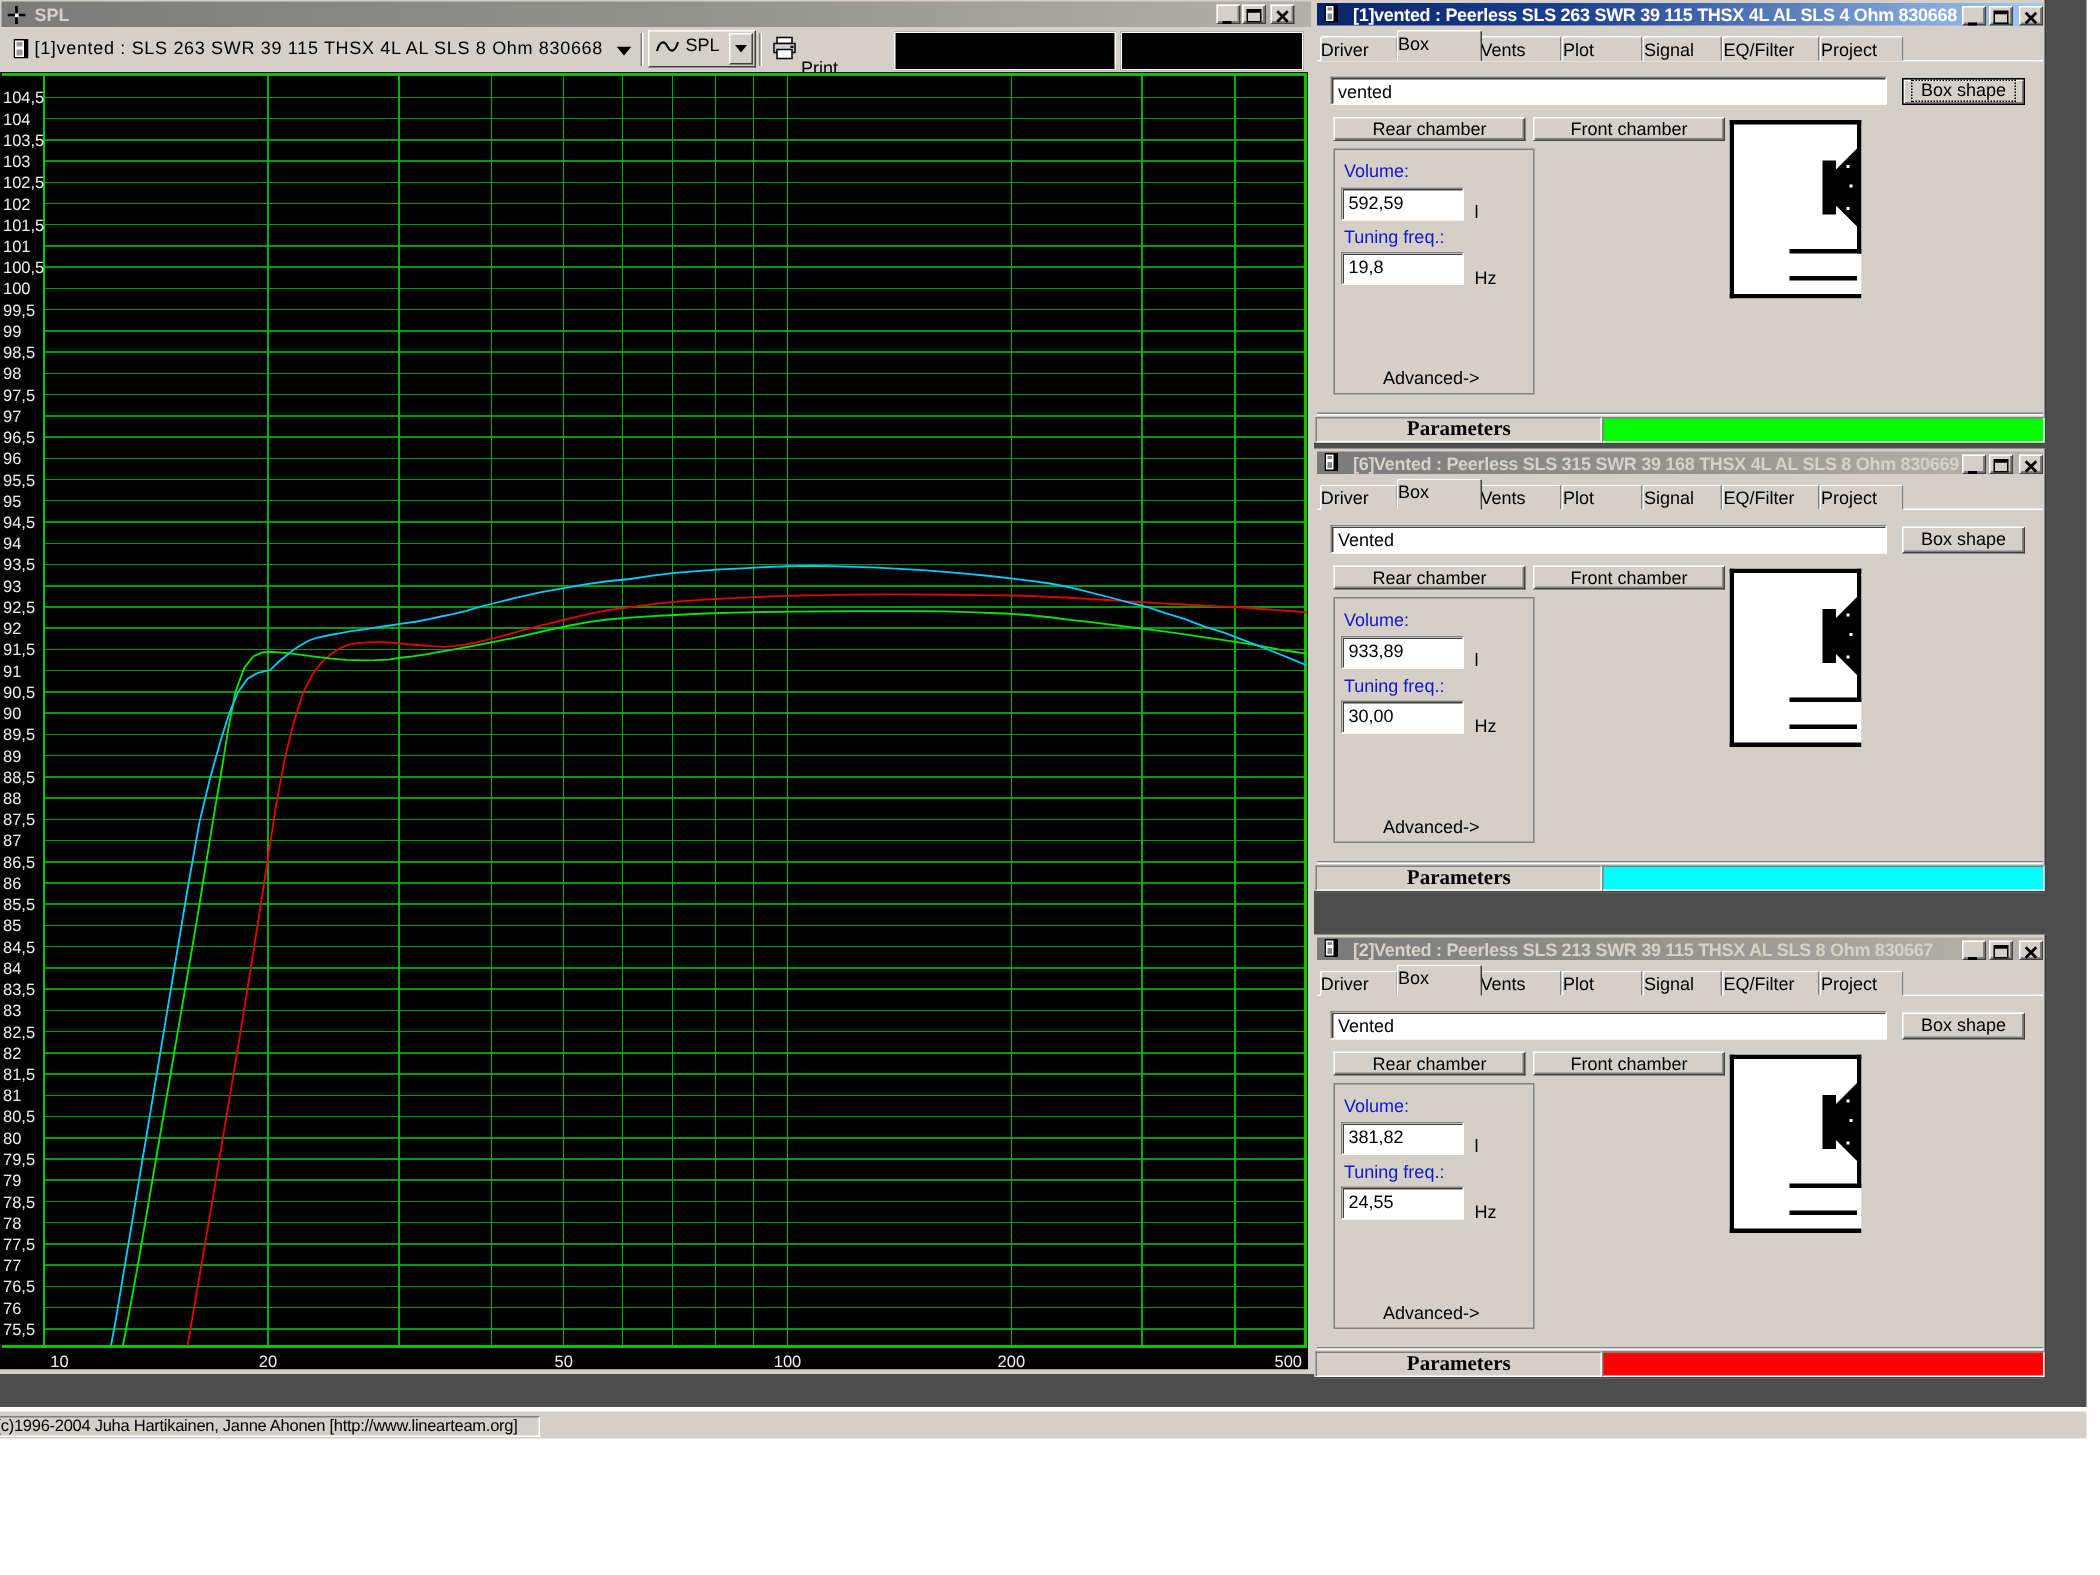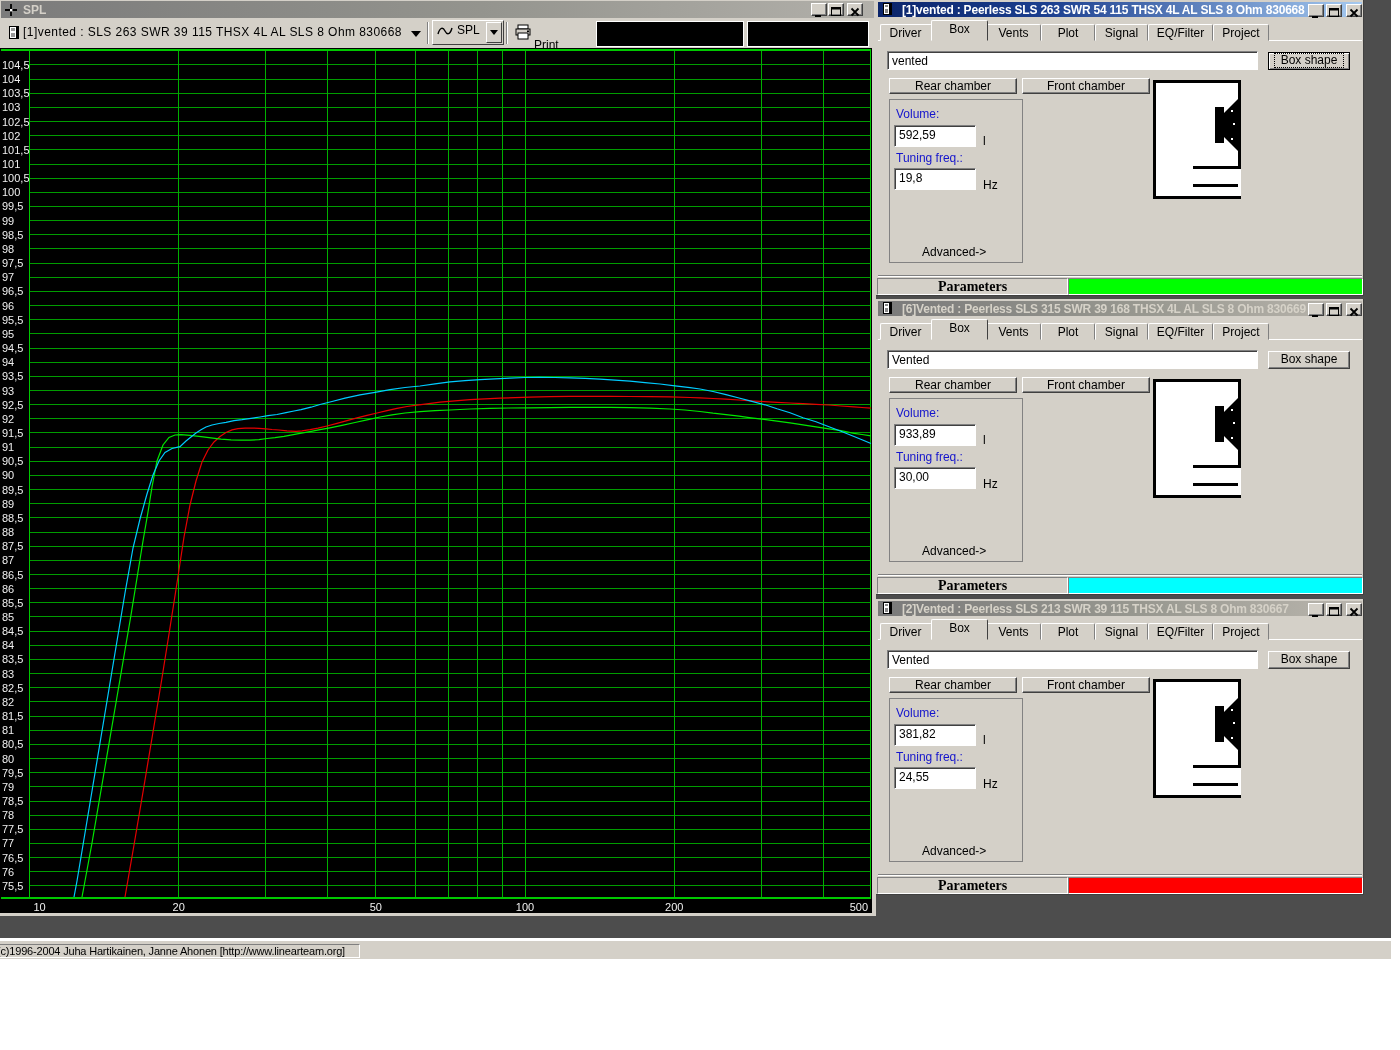--- a/index.html
+++ b/index.html
@@ -13,21 +13,21 @@
 #spltb{position:absolute;left:1px;top:18px;width:873px;height:30px;background:#d4d0c8}
 .tsep{position:absolute;top:4px;width:2px;height:22px;border-left:1px solid #808080;border-right:1px solid #fff}
 #splcombo{position:absolute;left:431px;top:2px;width:72px;height:25px;border:1px solid;border-color:#fff #404040 #404040 #fff;background:#d4d0c8;font-size:12px}
 #splcdrop{position:absolute;right:1px;top:1px;width:16px;height:21px;background:#d4d0c8;border:1px solid;border-color:#fff #404040 #404040 #fff}
 .blkpanel{position:absolute;top:3px;height:26px;background:#000;border:1px solid #fff}
 
 .win{position:absolute;left:876px;width:488px;height:296px;background:#d4d0c8;border-right:1px solid #404040;border-bottom:1px solid #404040}
 .tbar{position:absolute;left:2px;top:2px;width:484px;height:15px}
 .ttxt{position:absolute;left:24px;top:1px;font-size:12px;font-weight:bold;white-space:nowrap;letter-spacing:-0.2px}
 .cbtn{position:absolute;top:1.5px;width:16px;height:13px;background:#d4d0c8;border:1px solid;border-color:#fff #404040 #404040 #fff;box-shadow:inset -1px -1px 0 #808080}
-.tab{position:absolute;top:24px;height:17px;background:#d4d0c8;border:1px solid;border-color:#fff #808080 #d4d0c8 #fff;border-radius:2px 2px 0 0;font-size:12px;text-align:center;line-height:16px;z-index:2}
+.tab{position:absolute;top:24px;height:17px;background:#d4d0c8;border:1px solid;border-color:#fff #808080 #d4d0c8 #fff;border-radius:2px 2px 0 0;font-size:12px;line-height:16px;z-index:2}
 .tab.sel{top:20px;height:21px;border-color:#fff #404040 #d4d0c8 #fff;z-index:3}
 .page{position:absolute;left:2px;top:40px;width:484px;height:234px;border-top:1px solid #fff;background:#d4d0c8;z-index:1}
 .edit{position:absolute;background:#fff;border:1px solid;border-color:#808080 #fff #fff #808080;box-shadow:inset 1px 1px 0 #404040;font-size:12px;padding:2px 0 0 4px;z-index:4}
 .btn{position:absolute;background:#d4d0c8;border:1px solid;border-color:#fff #404040 #404040 #fff;box-shadow:inset -1px -1px 0 #808080;font-size:12px;text-align:center;line-height:15px;z-index:4}
 .btn.bsf{border:1px solid #000;box-shadow:inset 1px 1px 0 #fff,inset -1px -1px 0 #808080}
 .focd{outline:1px dotted #000;padding:0 6px;display:inline-block;line-height:13px;margin-top:1px}
 .grp{position:absolute;left:13px;top:99px;width:134px;height:164px;border:1px solid #828282;z-index:3}
 .blab{position:absolute;font-size:12px;color:#1414cc;z-index:4}
 .unit{position:absolute;font-size:12px;color:#000;z-index:4}
 .groove{position:absolute;left:2px;top:275px;width:484px;height:2px;border-top:1px solid #808080;border-bottom:1px solid #fff}
@@ -246,21 +246,21 @@
 </svg>
 </div>
 <div class="win" style="top:0px">
 <div class="tbar" style="background:linear-gradient(90deg,#0a246a,#1c3f8f 35%,#a6caf0)">
 <svg width="11" height="12" style="position:absolute;left:5px;top:1px">
           <rect x="0" y="0" width="9" height="12" fill="#000"></rect>
           <rect x="1" y="1" width="5" height="10" fill="#fff"></rect>
           <rect x="2" y="2" width="3" height="2" fill="#888"></rect>
           <rect x="2" y="6" width="3" height="4" fill="#888"></rect>
         </svg>
-<span class="ttxt" style="color:#ffffff">[1]vented : Peerless SLS 263 SWR 54 115 THSX 4L AL SLS 8 Ohm 830668</span>
+<span class="ttxt" style="color:#ffffff">[1]vented : Peerless SLS 263 SWR 39 115 THSX 4L AL SLS 4 Ohm 830668</span>
 <div class="cbtn" style="left:430px">
 <svg width="14" height="12">
             <rect x="3" y="9" width="6" height="2" fill="#000"></rect>
           </svg>
 </div>
 <div class="cbtn" style="left:448px">
 <svg width="14" height="12">
             <rect x="2.5" y="1.5" width="9" height="8" fill="none" stroke="#000"></rect>
             <rect x="2.5" y="1.5" width="9" height="2" fill="#000"></rect>
           </svg>
@@ -366,21 +366,21 @@
         <rect x="78" y="30" width="2" height="2" fill="#fff"></rect>
         <rect x="80" y="43" width="2" height="2" fill="#fff"></rect>
         <rect x="78" y="58" width="2" height="2" fill="#fff"></rect>
         <rect x="40" y="86" width="48" height="3" fill="#000"></rect>
         <rect x="40" y="104" width="45" height="3" fill="#000"></rect>
       </svg>
 <div class="groove"></div>
 <div class="plab">Parameters</div>
 <div class="gauge" style="background:#00ffff"></div>
 </div>
-<div class="win" style="top:599px">
+<div class="win" style="top:623px">
 <div class="tbar" style="background:linear-gradient(90deg,#7a7a7a,#989890 55%,#bab6ae)">
 <svg width="11" height="12" style="position:absolute;left:5px;top:1px">
           <rect x="0" y="0" width="9" height="12" fill="#000"></rect>
           <rect x="1" y="1" width="5" height="10" fill="#fff"></rect>
           <rect x="2" y="2" width="3" height="2" fill="#888"></rect>
           <rect x="2" y="6" width="3" height="4" fill="#888"></rect>
         </svg>
 <span class="ttxt" style="color:#d6d2c8">[2]Vented : Peerless SLS 213 SWR 39 115 THSX AL SLS 8 Ohm 830667</span>
 <div class="cbtn" style="left:430px">
 <svg width="14" height="12">

